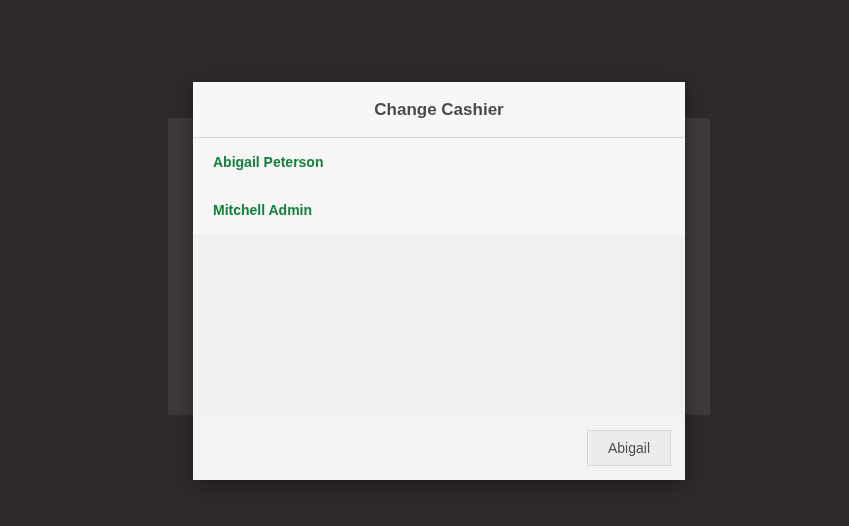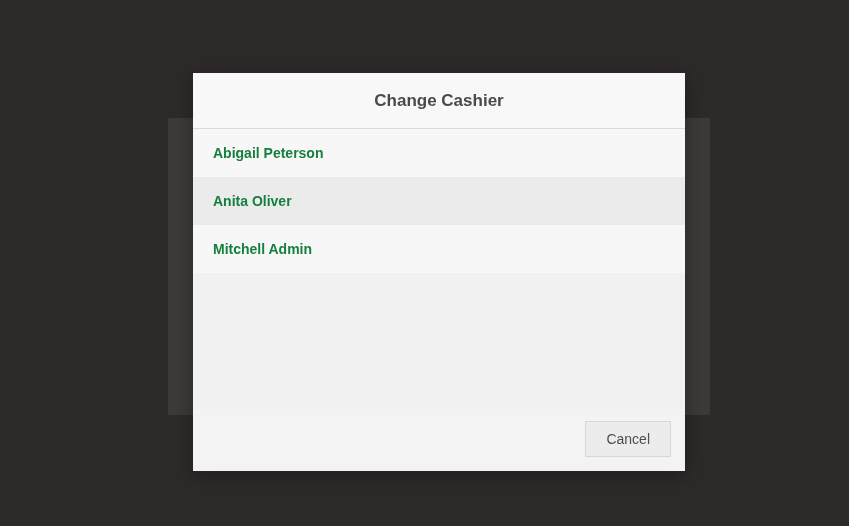--- a/index.html
+++ b/index.html
@@ -20,21 +20,21 @@
       left: 168px;
       top: 118px;
       width: 542px;
       height: 297px;
       background: rgba(255, 255, 255, 0.08);
       border-radius: 2px;
     }
     .modal {
       position: absolute;
       left: 193px;
-      top: 73px;
+      top: 82px;
       width: 492px;
       background: #f3f3f3;
       box-shadow: 0 4px 20px rgba(0, 0, 0, 0.35);
     }
     .modal-header {
       background: #f8f8f8;
       border-bottom: 1px solid #d9d9d9;
       padding: 18px 0 17px 0;
       text-align: center;
     }
@@ -80,19 +80,18 @@
 <body>
 
 <div class="backdrop-panel"></div>
 
 <div class="modal">
   <div class="modal-header">
     <div class="modal-title">Change Cashier</div>
   </div>
   <div class="modal-body">
     <div class="list-item odd">Abigail Peterson</div>
-    <div class="list-item even">Anita Oliver</div>
     <div class="list-item odd">Mitchell Admin</div>
   </div>
   <div class="modal-footer">
-    <button class="cancel-button">Cancel</button>
+    <button class="cancel-button">Abigail</button>
   </div>
 </div>
 
 </body></html>

